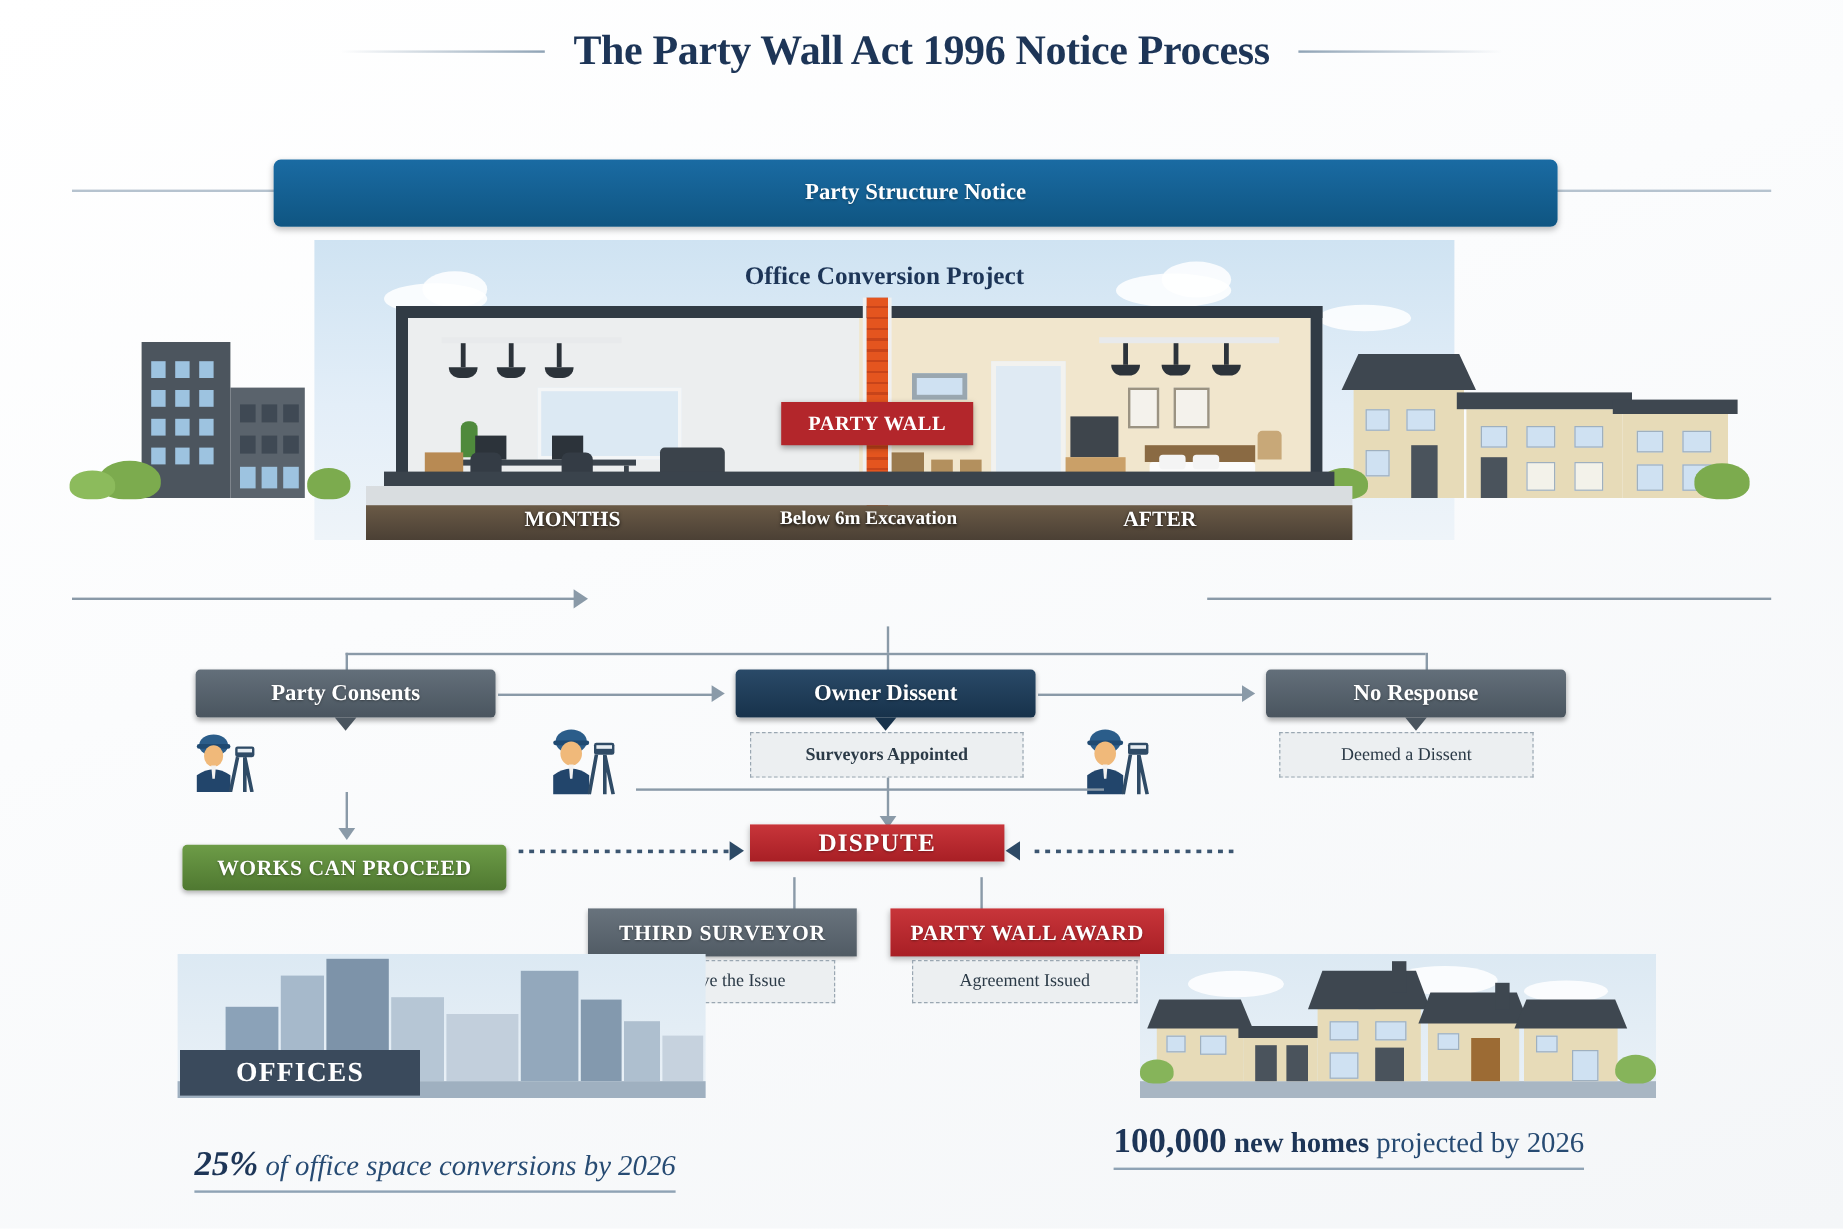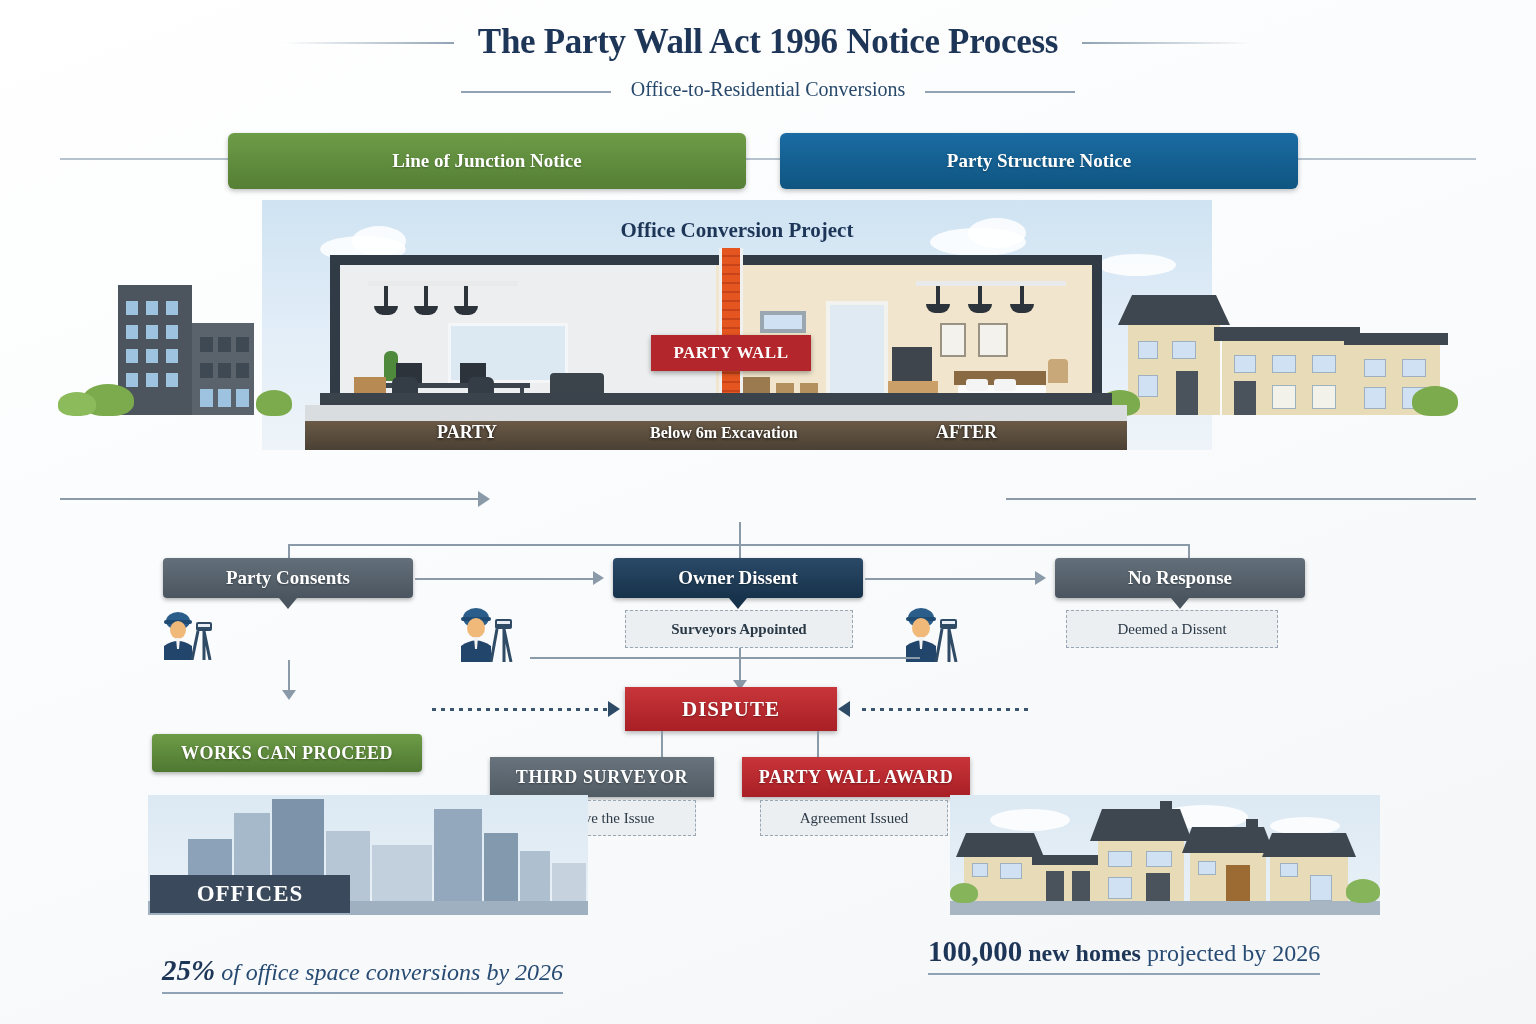--- a/index.html
+++ b/index.html
@@ -133,21 +133,20 @@
     border-left:9px solid transparent; border-right:9px solid transparent;
   }
 
   .green-box{
     position:absolute; border-radius:4px; color:#fff;
     background:linear-gradient(180deg,#6d9c47,#4f7831);
     display:flex; align-items:center; justify-content:center;
     font-size:18px; font-weight:700; letter-spacing:.4px;
     font-family:"Liberation Serif", serif; box-shadow:0 2px 4px rgba(0,0,0,.3);
     text-shadow:0 1px 2px rgba(0,0,0,.35);
-    margin-top:30px;
   }
   .red-box{
     position:absolute; color:#fff; background:linear-gradient(180deg,#c8353a,#a81f25);
     display:flex; align-items:center; justify-content:center;
     font-size:21px; font-weight:700; letter-spacing:1px;
     font-family:"Liberation Serif", serif; box-shadow:0 2px 5px rgba(0,0,0,.3);
     text-shadow:0 1px 2px rgba(0,0,0,.35);
   }
   .gray-box{
     position:absolute; color:#fff; background:linear-gradient(180deg,#68737d,#515b64);
@@ -181,27 +180,23 @@
   .stat .mid{ font-weight:700; color:#1d3557; }
 </style>
 </head>
 <body>
 
 <div id="root">
 
   <div class="title-wrap">
     <div class="title">The Party Wall Act 1996 Notice Process</div>
   </div>
-  <div class="subtitle-wrap">
-    <div class="subtitle">Office-to-Residential Conversions</div>
-  </div>
 
   <div class="chip-rail"></div>
   <div class="chips">
-    <div class="chip green">Line of Junction Notice</div>
     <div class="chip blue">Party Structure Notice</div>
   </div>
 
   <div class="scene">
     <div class="scene-sky"></div>
     <div class="cloud" style="left:320px;top:36px;width:86px;height:26px;"></div>
     <div class="cloud" style="left:352px;top:26px;width:54px;height:30px;"></div>
     <div class="cloud" style="left:930px;top:28px;width:96px;height:28px;"></div>
     <div class="cloud" style="left:968px;top:18px;width:58px;height:30px;"></div>
     <div class="cloud" style="left:1098px;top:54px;width:78px;height:22px;"></div>
@@ -308,21 +303,21 @@
         <div class="furn" style="left:84px;top:118px;width:18px;height:30px;background:#b3905e;"></div>
       </div>
     </div>
 
     <div class="partywall"></div>
     <div class="floorband"></div>
     <div class="plinth"></div>
     <div class="ground"></div>
     <div class="pw-badge">PARTY WALL</div>
 
-    <div class="scene-tag" style="left:437px;top:222px;">PARTY</div>
+    <div class="scene-tag" style="left:437px;top:222px;">MONTHS</div>
     <div class="scene-tag" style="left:650px;top:224px;font-size:16px;">Below 6m Excavation</div>
     <div class="scene-tag" style="left:936px;top:222px;">AFTER</div>
   </div>
 
   <div class="flow">
     <div class="hline" style="left:60px;top:46px;width:420px;"></div>
     <div class="arrowhead" style="left:478px;top:39px;border-top:8px solid transparent;border-bottom:8px solid transparent;border-left:12px solid #8a9aa8;"></div>
     <div class="hline" style="left:1006px;top:46px;width:470px;"></div>
 
 
@@ -383,21 +378,21 @@
     </svg>
 
     <div class="hline" style="left:530px;top:205px;width:390px;"></div>
     <div class="vline" style="left:739px;top:196px;height:34px;"></div>
     <div class="arrowhead" style="left:733px;top:228px;border-left:7px solid transparent;border-right:7px solid transparent;border-top:10px solid #8a9aa8;"></div>
 
     <div class="vline" style="left:288px;top:208px;height:32px;"></div>
     <div class="arrowhead" style="left:282px;top:238px;border-left:7px solid transparent;border-right:7px solid transparent;border-top:10px solid #8a9aa8;"></div>
 
     <div class="green-box" style="left:152px;top:252px;width:270px;height:38px;">WORKS CAN PROCEED</div>
-    <div class="red-box" style="left:625px;top:235px;width:212px;height:44px;">DISPUTE</div>
+    <div class="red-box" style="left:625px;top:235px;width:212px;height:31px;">DISPUTE</div>
 
     <div class="dotline" style="left:432px;top:256px;width:180px;"></div>
     <div class="arrowhead" style="left:608px;top:249px;border-top:8px solid transparent;border-bottom:8px solid transparent;border-left:12px solid #2d4a66;"></div>
     <div class="dotline" style="left:862px;top:256px;width:166px;"></div>
     <div class="arrowhead" style="left:838px;top:249px;border-top:8px solid transparent;border-bottom:8px solid transparent;border-right:12px solid #2d4a66;"></div>
 
     <div class="vline" style="left:661px;top:279px;height:34px;"></div>
     <div class="arrowhead" style="left:655px;top:311px;border-left:7px solid transparent;border-right:7px solid transparent;border-top:10px solid #8a9aa8;"></div>
     <div class="vline" style="left:817px;top:279px;height:34px;"></div>
     <div class="arrowhead" style="left:811px;top:311px;border-left:7px solid transparent;border-right:7px solid transparent;border-top:10px solid #8a9aa8;"></div>

